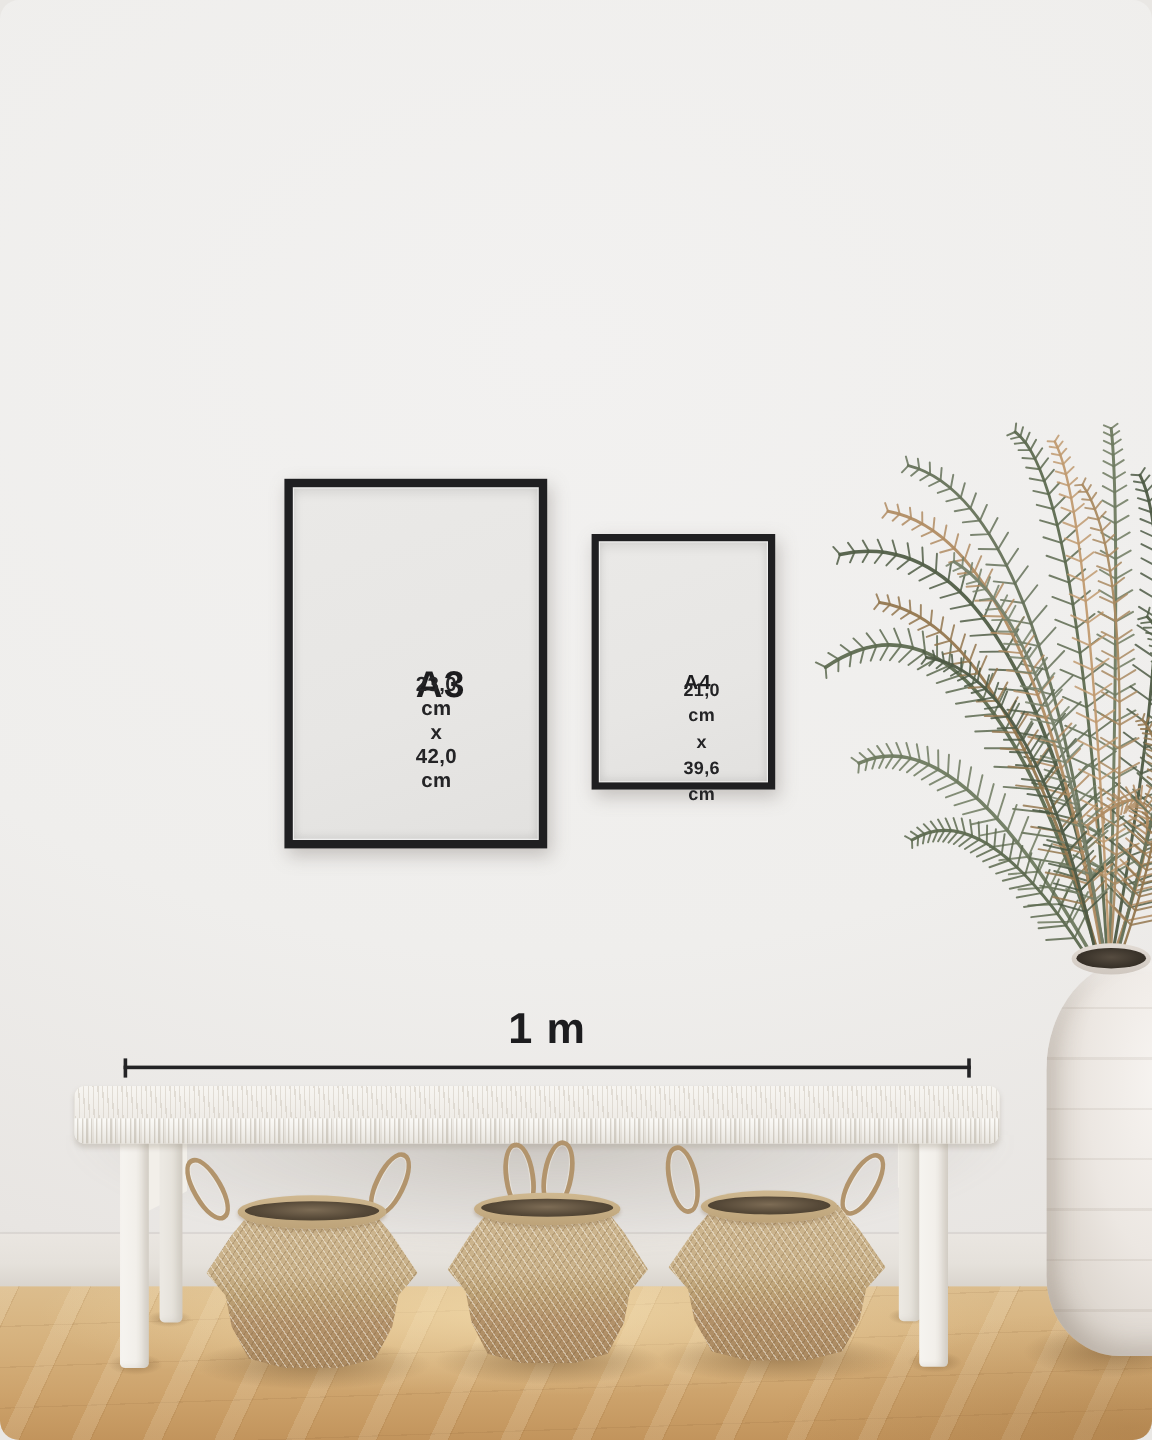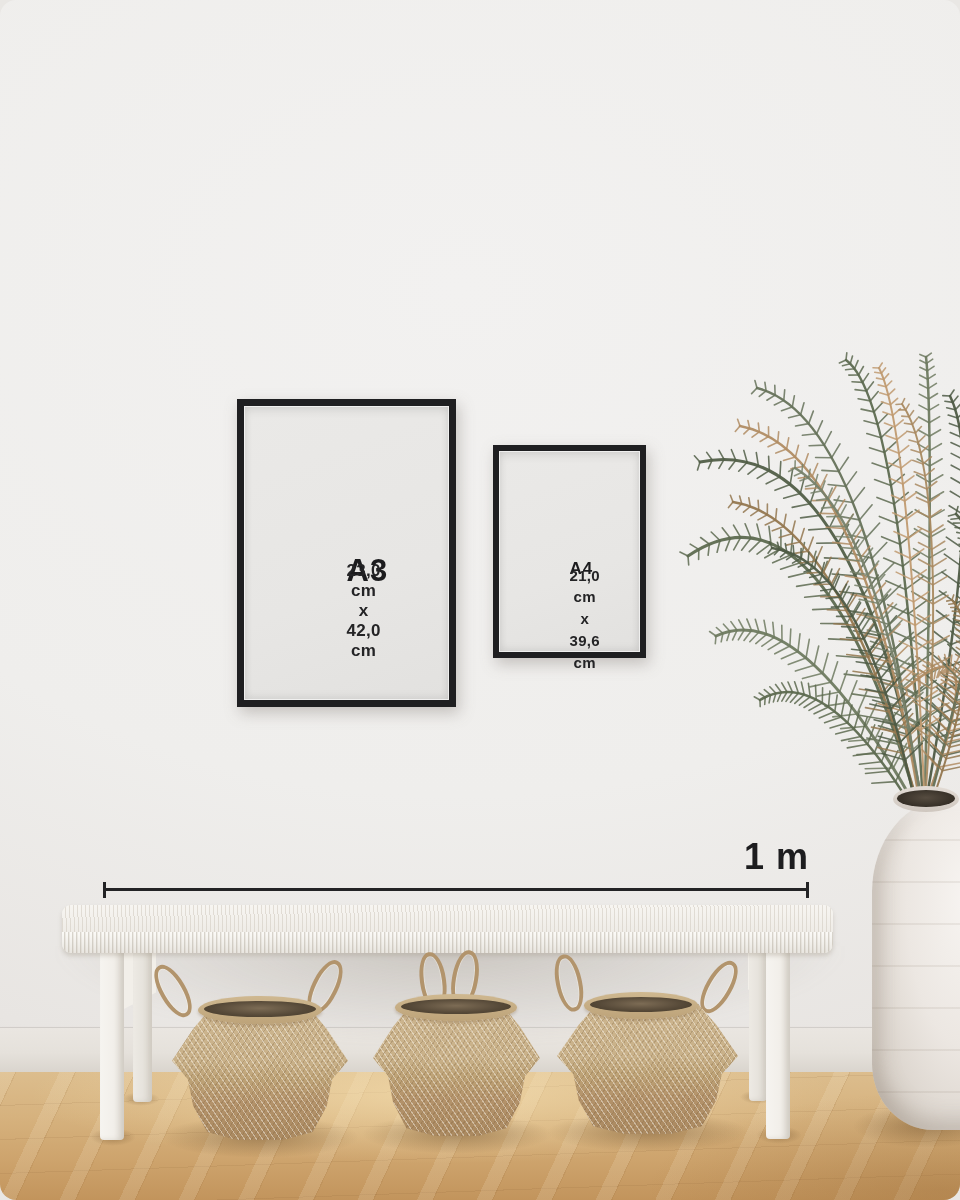--- a/index.html
+++ b/index.html
@@ -37,21 +37,21 @@
   .size-label{position:static;display:block;font-weight:700;letter-spacing:1px;}
   .size-dims{position:static;display:block;font-weight:700;letter-spacing:.3px;color:#242426;}
   #frame-a3 .size-label{font-size:31px;}
   #frame-a3 .size-dims{font-size:17px;margin-top:8px;}
   #frame-a4 .size-label{font-size:17px;}
   #frame-a4 .size-dims{font-size:15px;line-height:1.45;margin-top:6px;}
   #frame-a4 .frame-inner{transform:translateY(7px);}
 
   
   #ruler{left:103px;top:836px;width:706px;height:62px;}
-  #ruler .ruler-label{position:static;display:block;text-align:right;
+  #ruler .ruler-label{position:static;display:block;text-align:center;
     font-size:36px;font-weight:700;letter-spacing:1px;color:#1d1d1f;}
   #ruler .ruler-line{left:0;top:46px;width:706px;height:16px;}
   #ruler .bar{left:0;right:0;top:6px;height:3px;background:#232325;}
   #ruler .cap{top:0;width:3px;height:16px;background:#232325;}
   #ruler .cap.left{left:0;} #ruler .cap.right{right:0;}
 
   
   #bench-wall-shadow{left:58px;top:946px;width:784px;height:96px;
     background:radial-gradient(ellipse at 50% 0%, rgba(125,115,102,.30), rgba(125,115,102,0) 72%);
     filter:blur(6px);}

